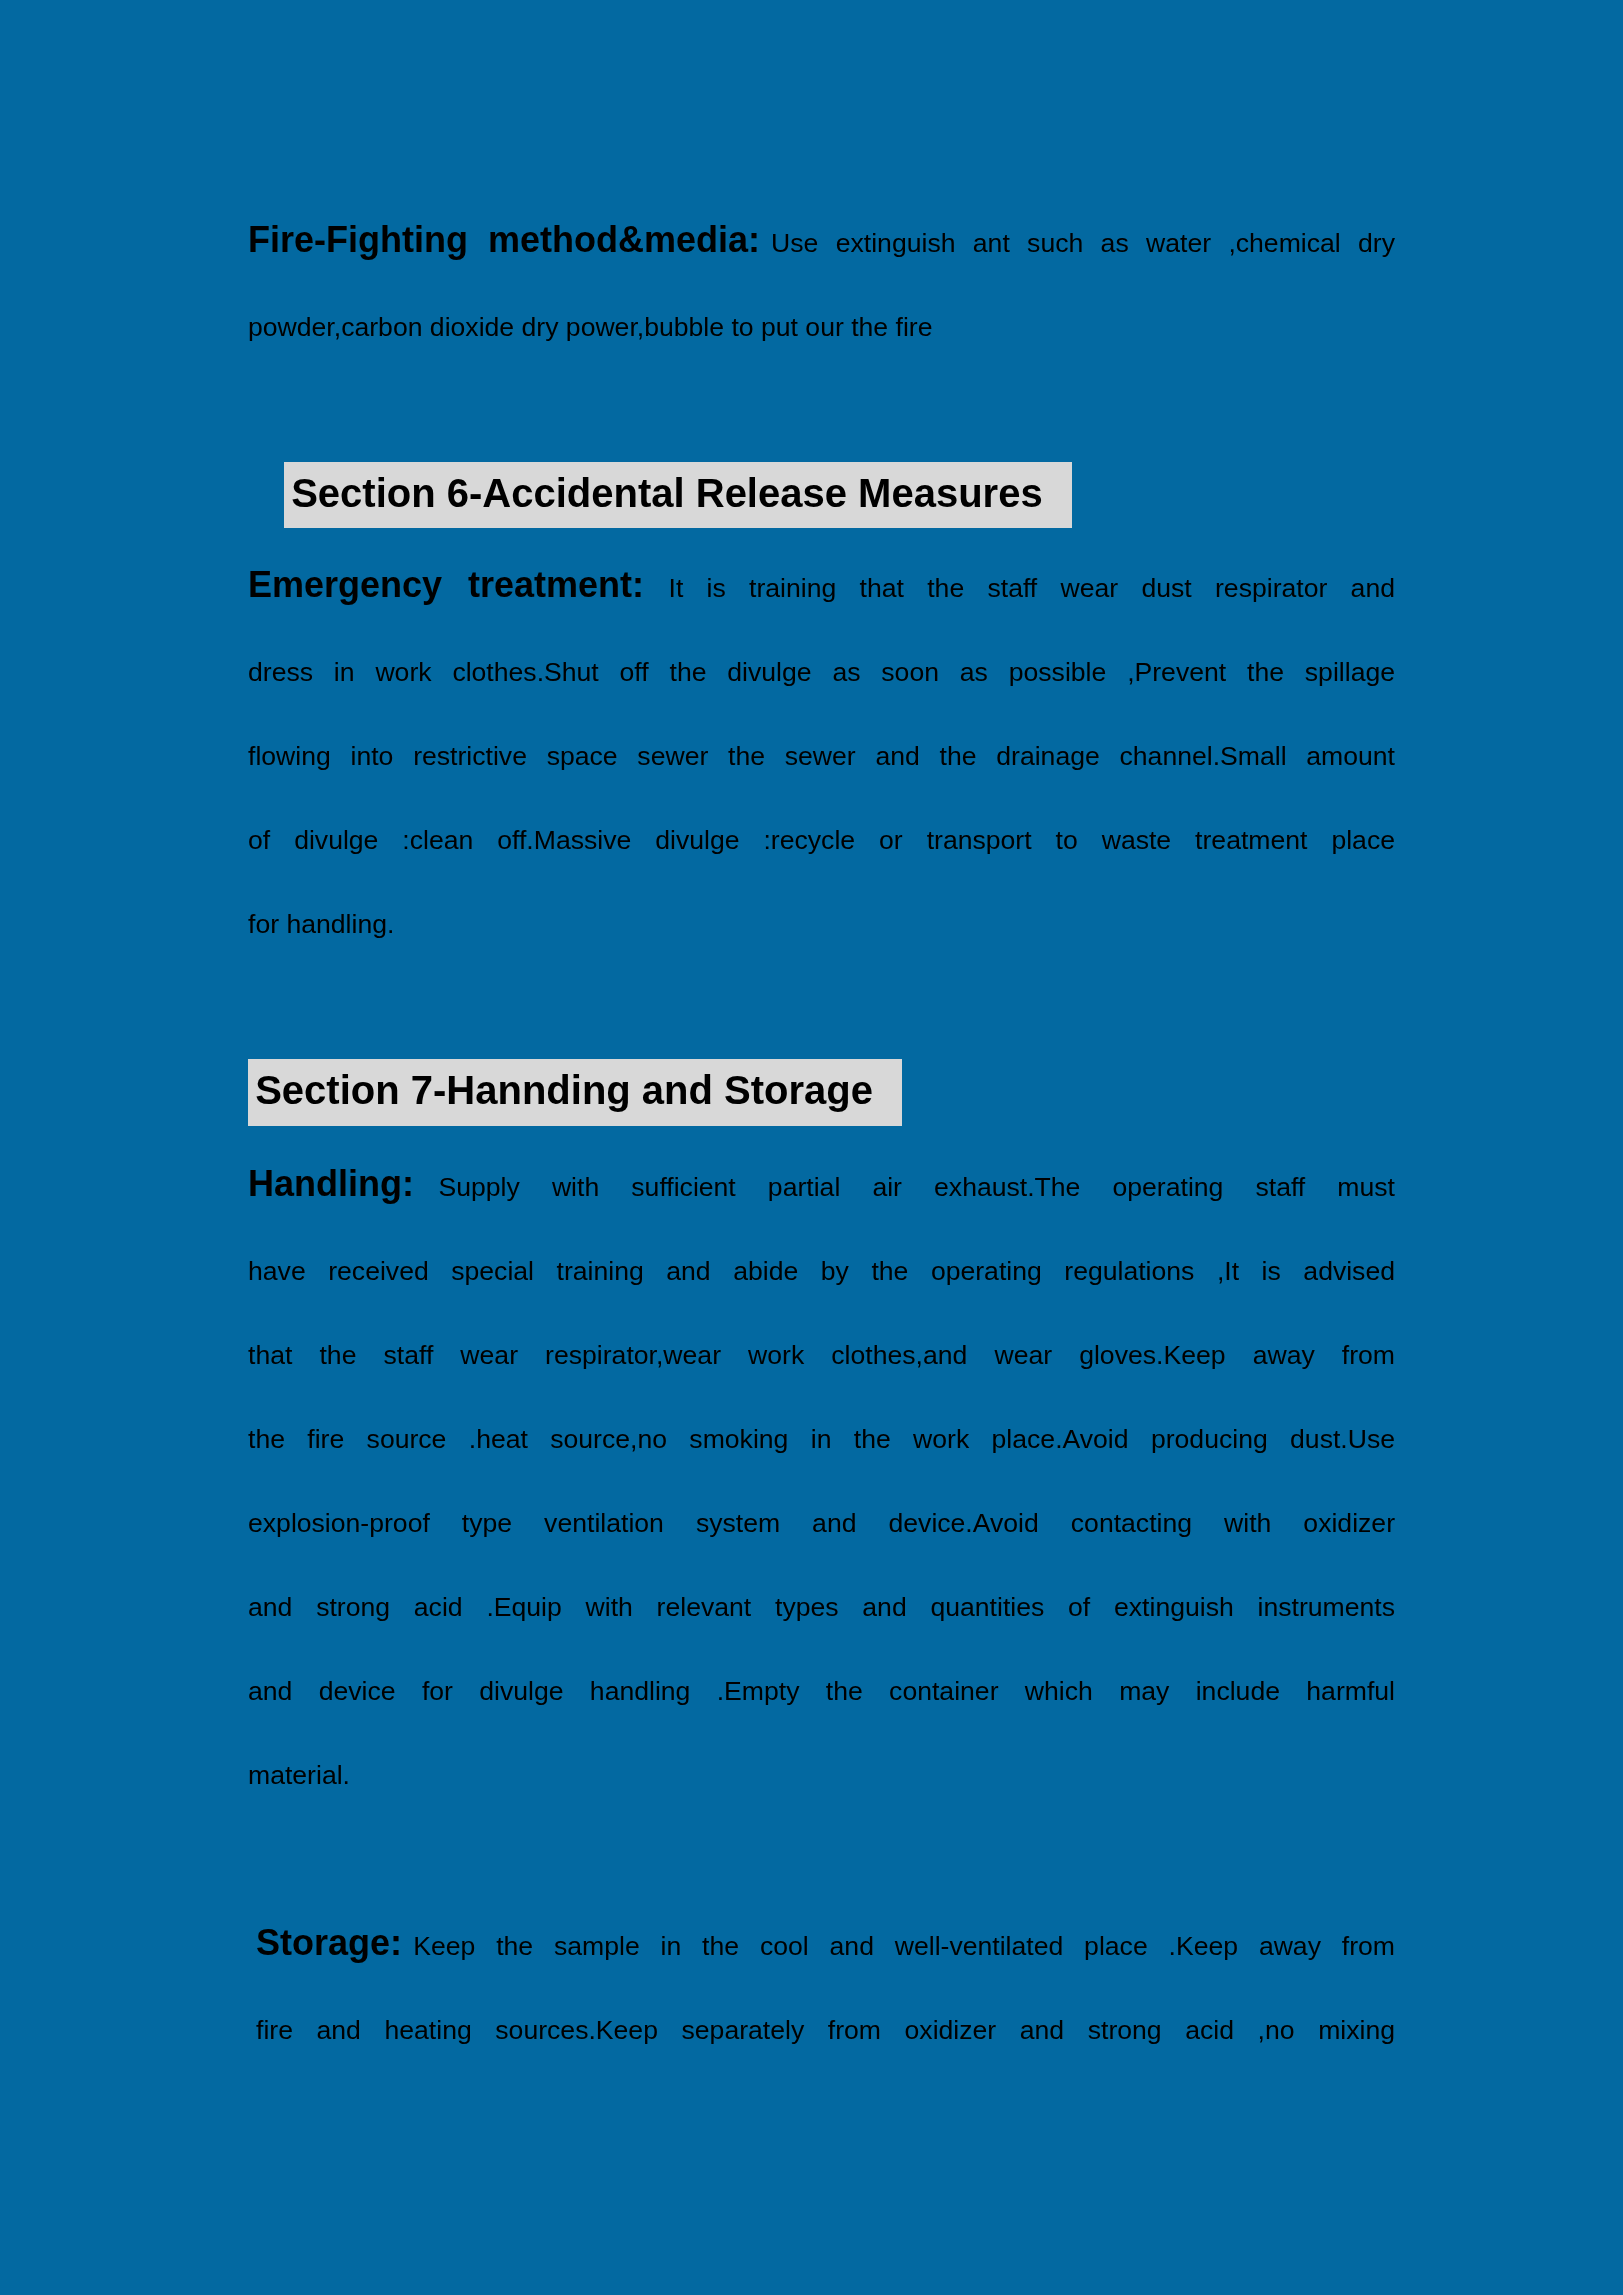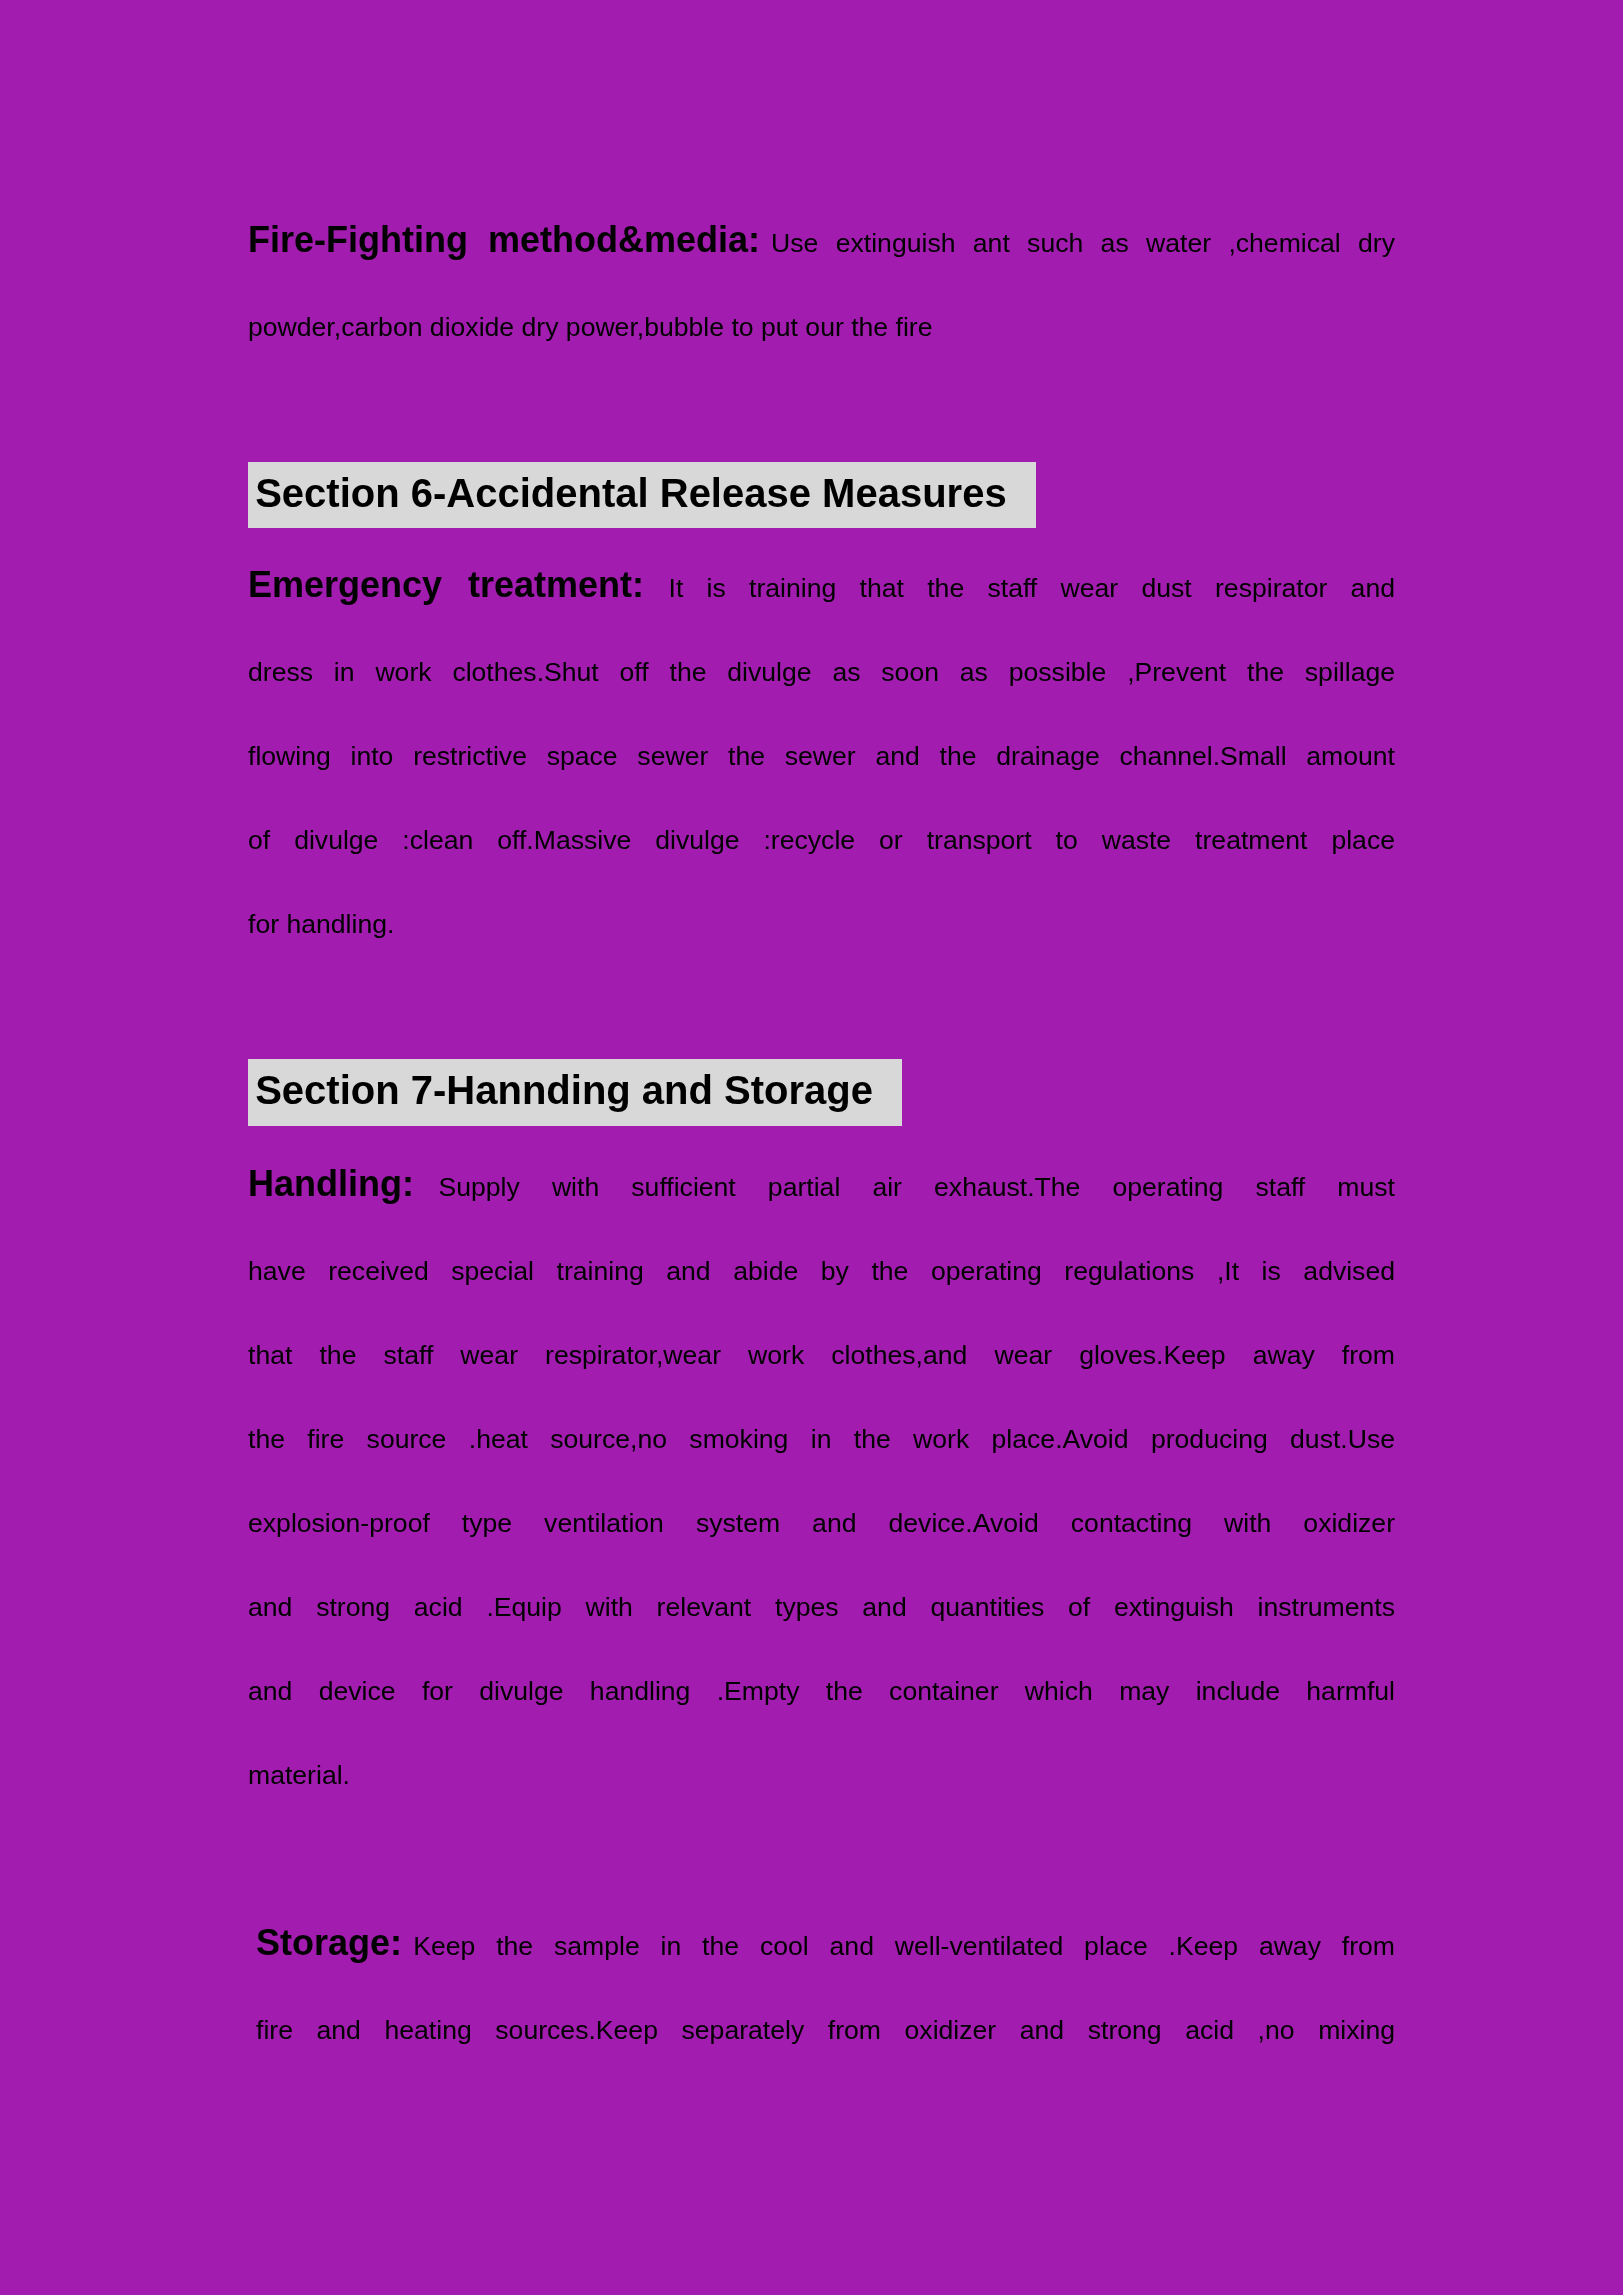--- a/index.html
+++ b/index.html
@@ -1,20 +1,20 @@
 <!DOCTYPE html>
 <html style="font-size:8.2px"><head>
 <meta charset="utf-8">
 <style>
   html, body { margin: 0; padding: 0; background: #ffffff; }
   .page {
     position: relative;
     width: 1623px;
     height: 2295px;
-    background: #a21caf;
+    background: #0369a1;
     box-sizing: border-box;
     padding: 198px 228px 0 248px;
     font-family: "Liberation Sans", sans-serif;
     color: #000000;
     overflow: hidden;
   }
   .para { margin: 0; }
   .line {
     font-size: 26.6px;
     line-height: 84px;
@@ -33,21 +33,21 @@
   .gap-sm { margin-right: 11.2px; }
   .gap-lg { margin-right: 24.5px; }
   .heading { line-height: 66px; height: 66px; }
   .heading .hl {
     display: inline-block;
     font-weight: bold;
     font-size: 40px;
     line-height: 49px;
     padding: 7.2px 29px 10.2px 7.2px;
   }
-  .h6-block { margin-top: 93px; }
+  .h6-block { margin-top: 93px; margin-left: 36px; }
   .p2-block { margin-top: 15.3px; }
   .h7-block { margin-top: 93px; text-decoration: underline; }
   .p3-block { margin-top: 17px; }
   .p4-block { margin-top: 84px; margin-left: 8px; }
 </style>
 </head>
 <body>
 
 <div class="page">
 

